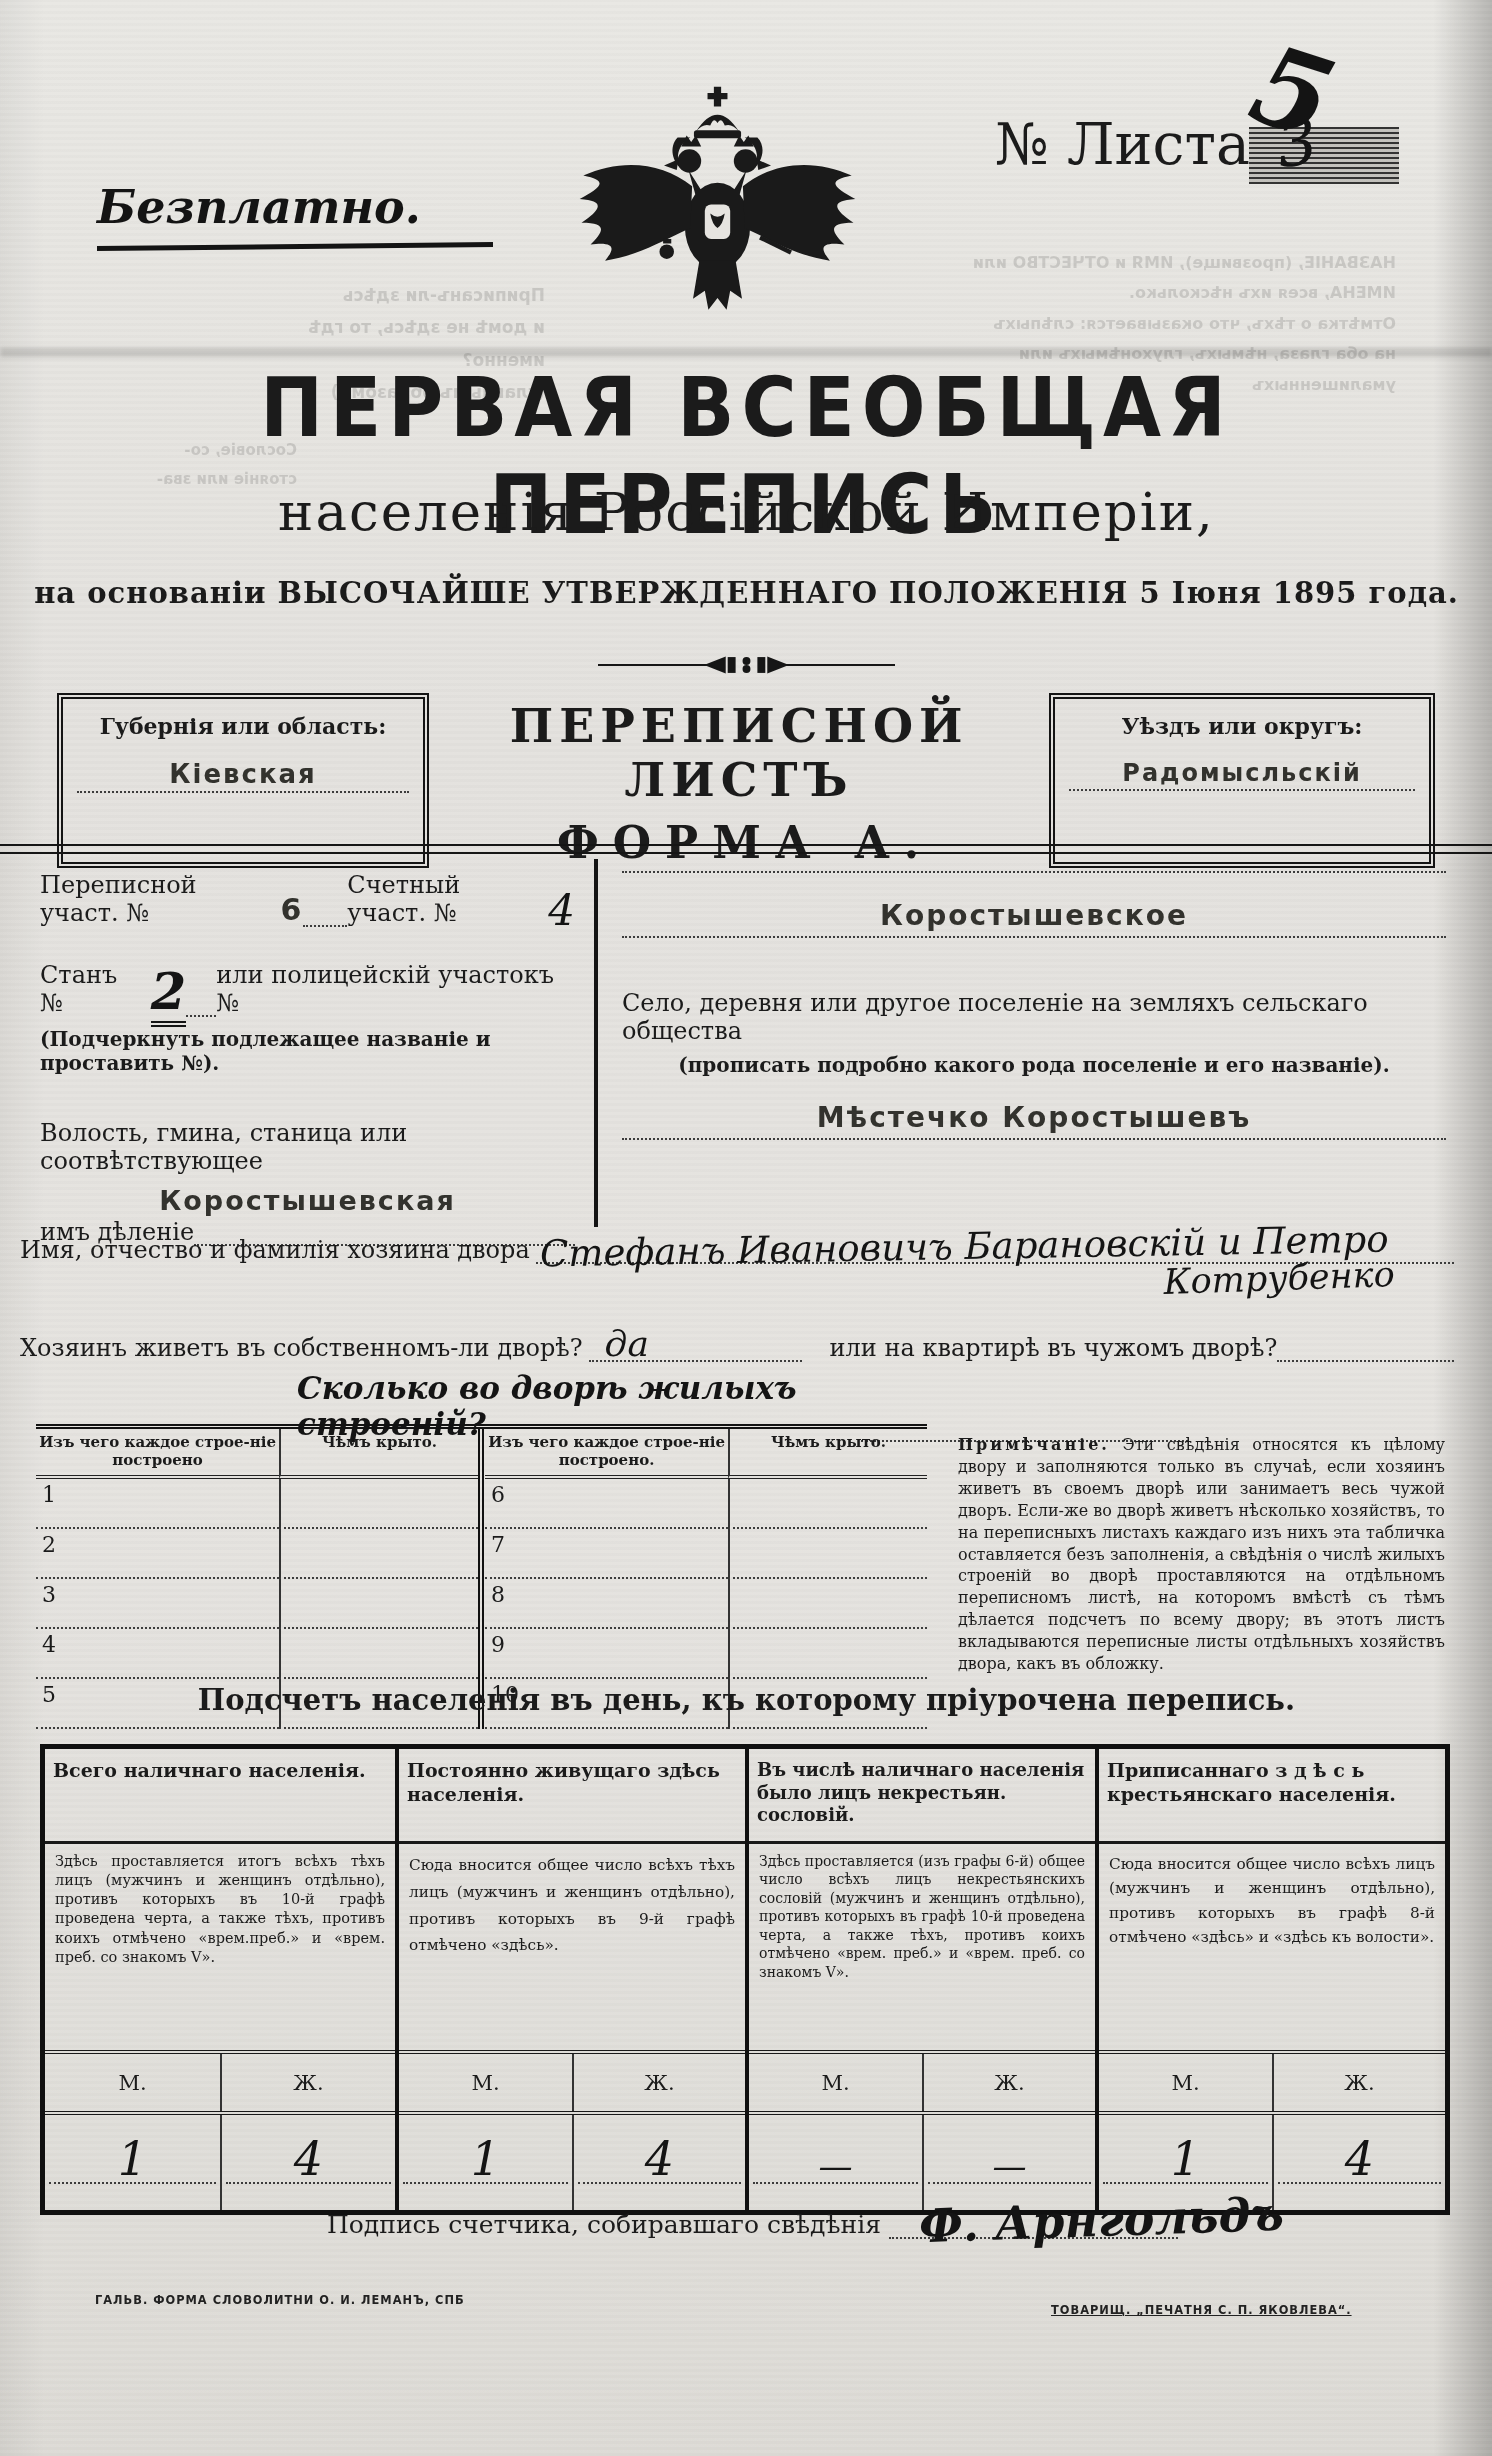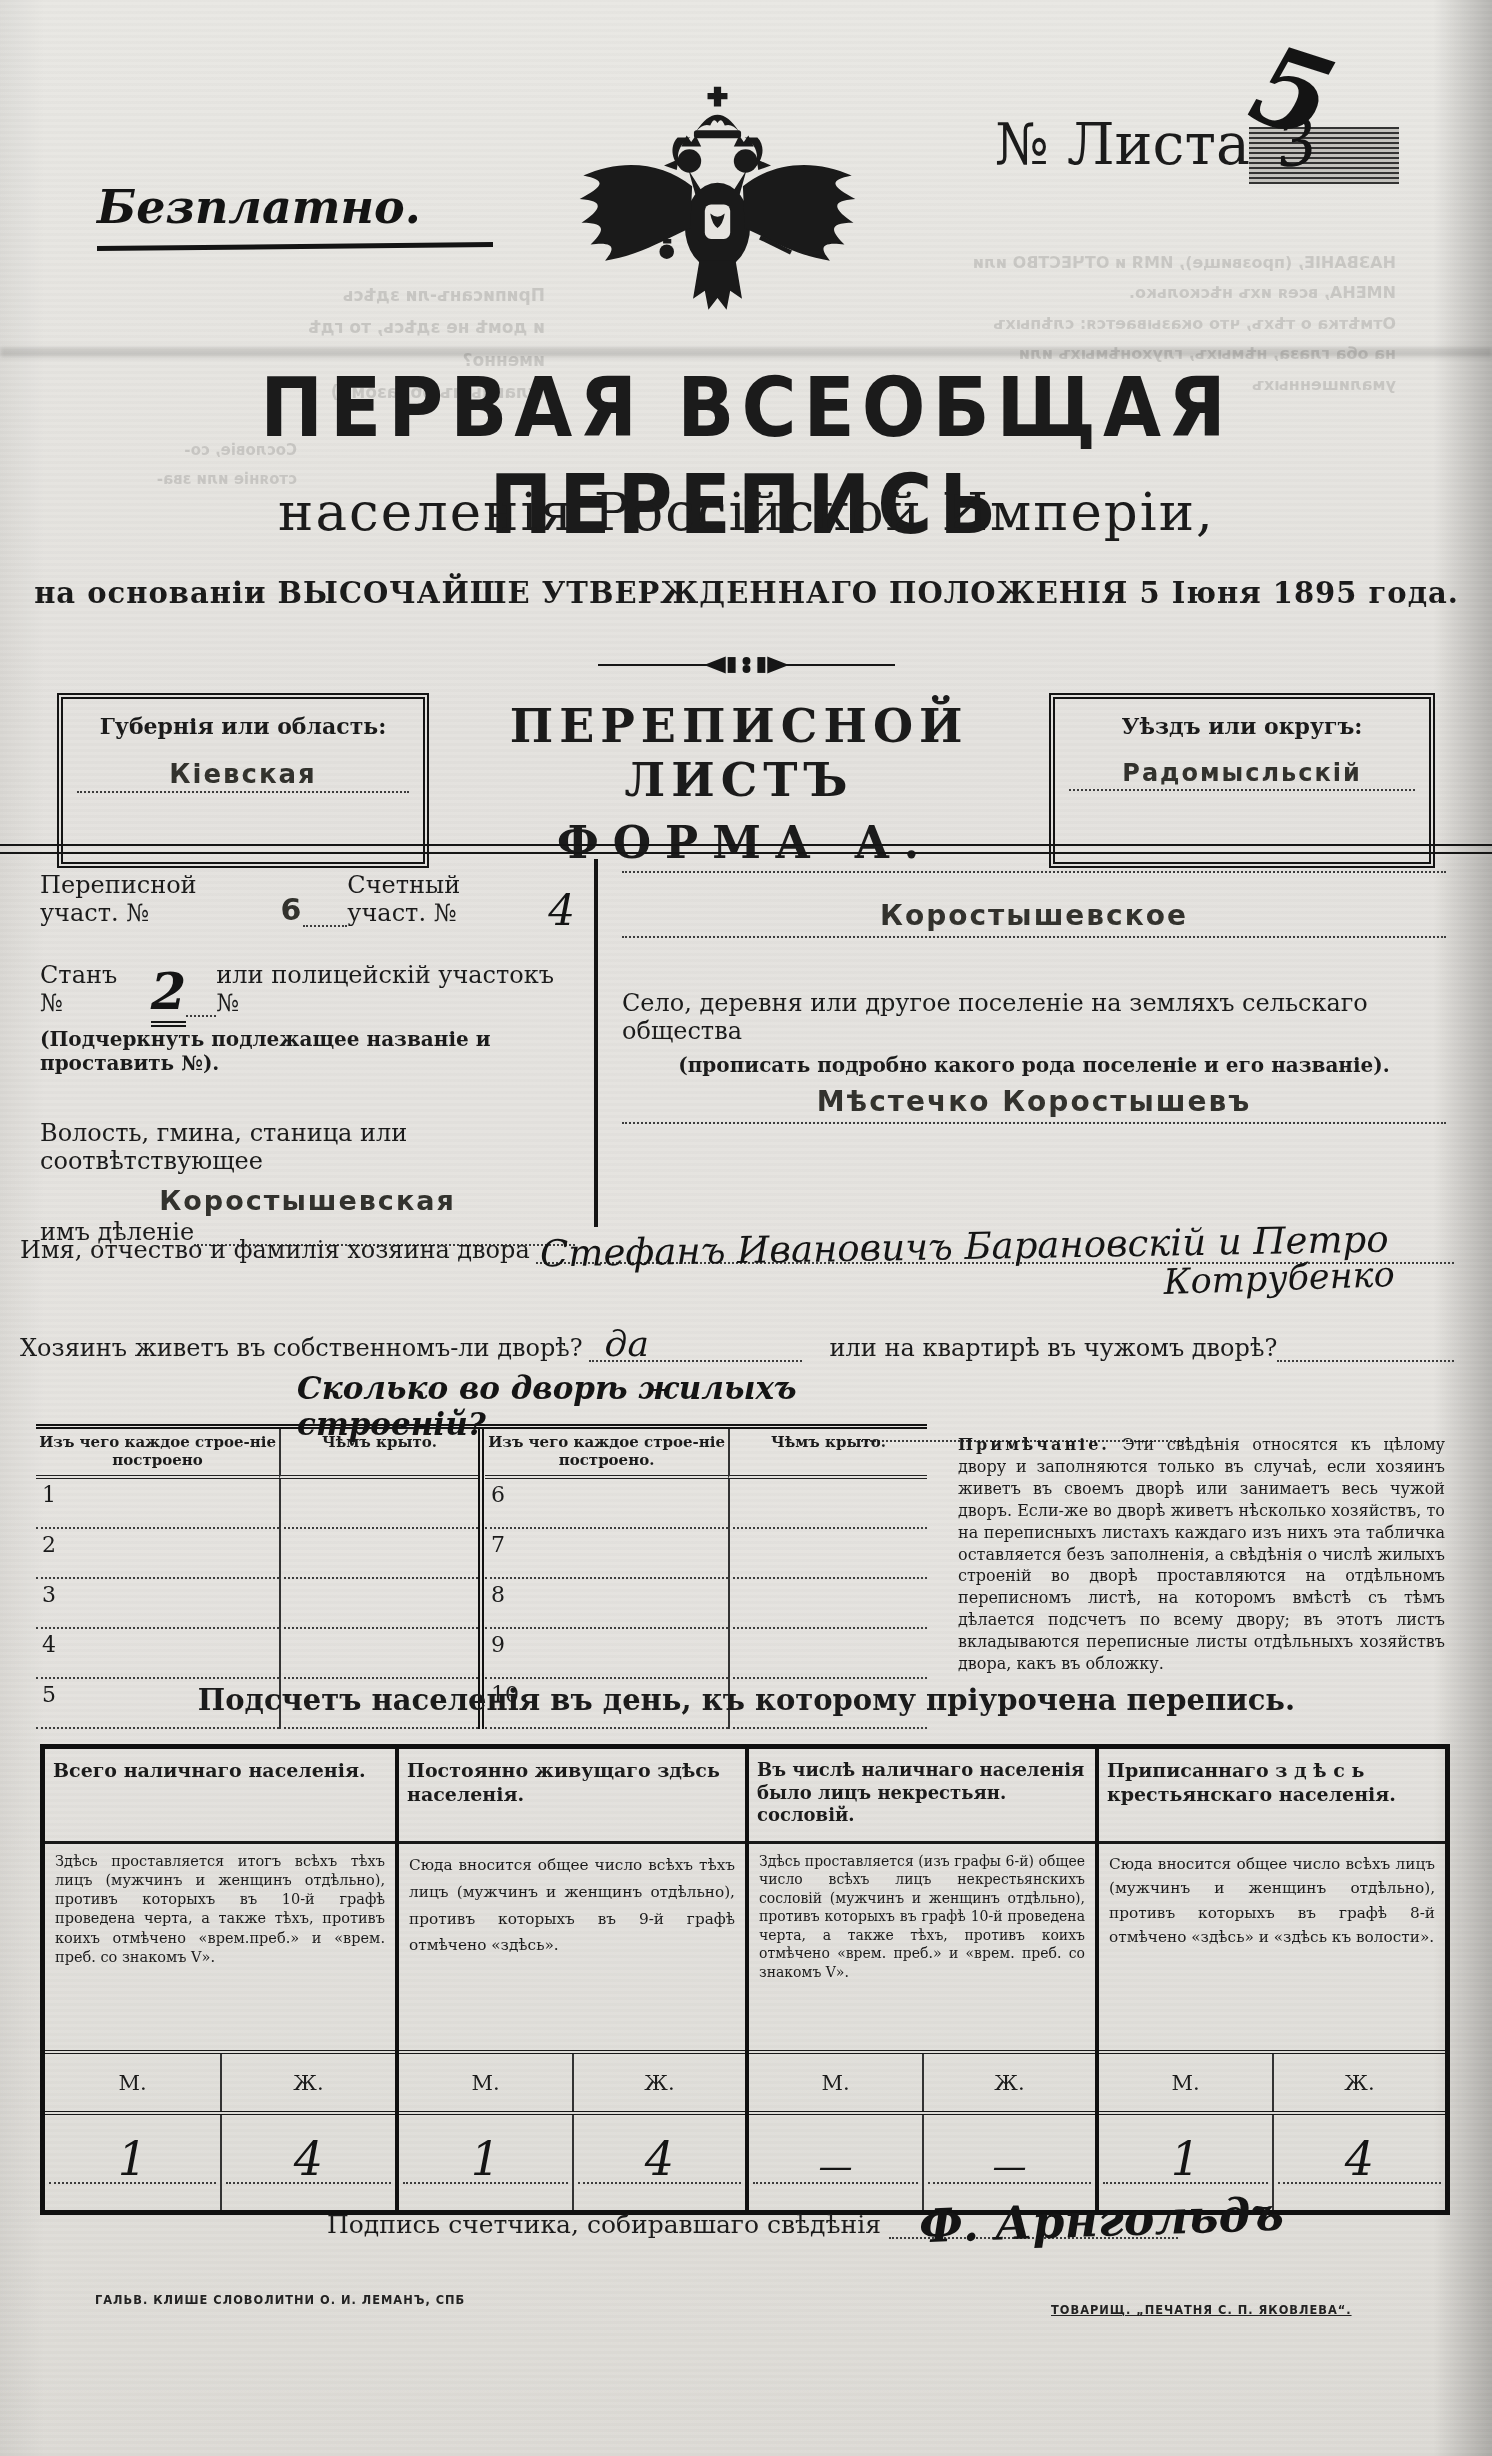--- a/index.html
+++ b/index.html
@@ -184,21 +184,21 @@
   <div class="abs" style="left:622px;top:871px;width:824px;">
     <div style="font-size:24px;display:flex;align-items:flex-end;">
       <span class="dotted" style="flex:1;"></span>
     </div>
     <div class="ctr" style="margin-top:26px;">
       <span class="stamp" style="font-size:28px;">Коростышевское</span>
     </div>
     <div class="dotted" style="margin-top:4px;"></div>
     <div style="font-size:24px;margin-top:51px;">Село, деревня или другое поселеніе на земляхъ сельскаго общества</div>
     <div class="ctr" style="font-size:20px;font-weight:bold;margin-top:8px;">(прописать подробно какого рода поселеніе и его названіе).</div>
-    <div class="ctr" style="margin-top:8px;">
+    <div class="ctr" style="margin-top:24px;">
       <span class="stamp" style="font-size:28px;">Мѣстечко  Коростышевъ</span>
     </div>
     <div class="dotted" style="margin-top:4px;"></div>
   </div>
 
   <div class="abs" style="left:20px;top:1236px;width:1434px;">
     <div style="display:flex;align-items:flex-end;">
       <span class="lbl">Имя, отчество и фамилія хозяина двора</span>
       <span style="flex:1;position:relative;border-bottom:2px dotted #3c3c3c;margin-left:6px;">
         <span class="hw" style="font-size:37px;position:absolute;left:4px;bottom:-6px;white-space:nowrap;transform:rotate(-1deg);">Стефанъ  Ивановичъ  Барановскій и Петро</span>
@@ -342,17 +342,17 @@
     </div>
   </div>
 
   <div class="abs" style="left:327px;top:2210px;display:flex;align-items:flex-end;width:851px;">
     <span style="font-size:25px;">Подпись счетчика, собиравшаго свѣдѣнія</span>
     <span style="flex:1;position:relative;border-bottom:2px dotted #3c3c3c;margin-left:8px;">
       <span class="hw" style="font-size:46px;font-weight:bold;position:absolute;left:30px;bottom:-10px;white-space:nowrap;transform:rotate(-2deg);">Ф. Арнгольдъ</span>
     </span>
   </div>
 
-  <div class="abs footer" style="left:95px;top:2293px;">ГАЛЬВ. КЛИШЕ СЛОВОЛИТНИ О. И. ЛЕМАНЪ, СПБ</div>
+  <div class="abs footer" style="left:95px;top:2293px;">ГАЛЬВ. ФОРМА СЛОВОЛИТНИ О. И. ЛЕМАНЪ, СПБ</div>
   <div class="abs footer" style="left:1051px;top:2303px;text-decoration:underline;">ТОВАРИЩ. „ПЕЧАТНЯ С. П. ЯКОВЛЕВА“.</div>
 
 </div>
 
 
 </body></html>

